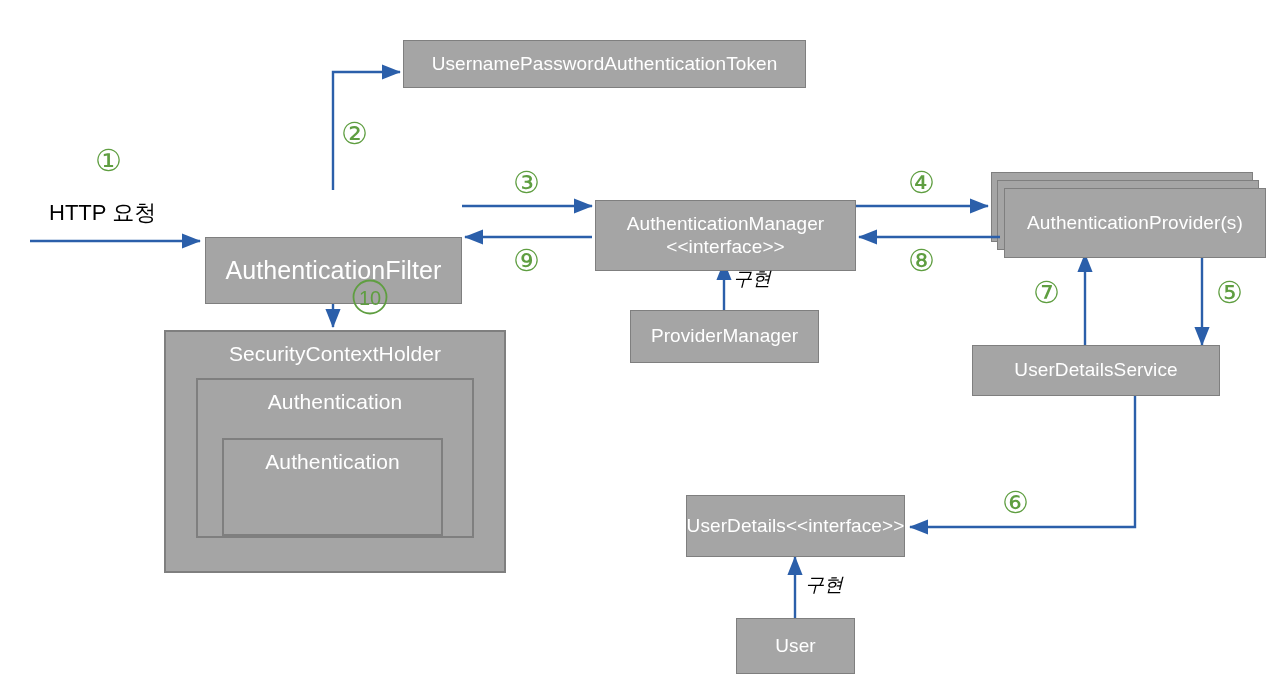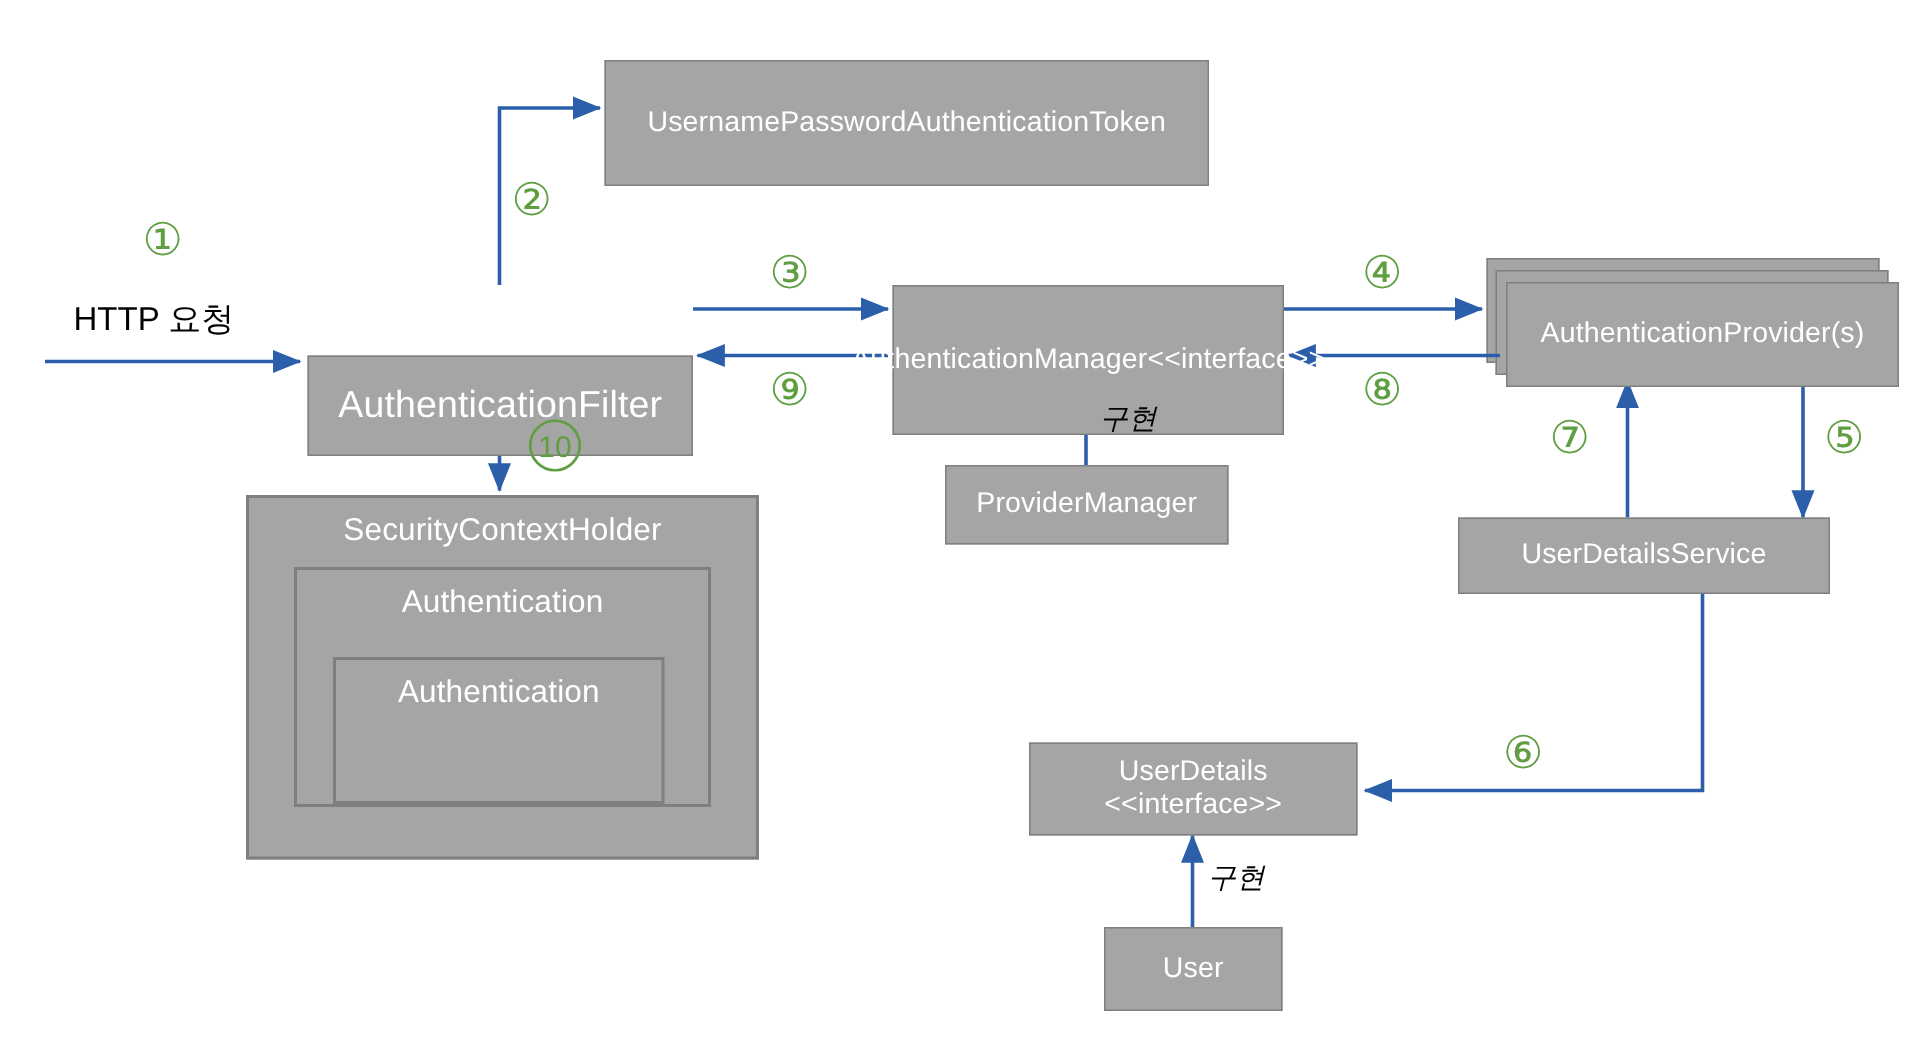--- a/index.html
+++ b/index.html
@@ -119,48 +119,48 @@
       <path d="M1085,345 L1085,254"></path>
 
       <path d="M1135,396 L1135,527 L910,527"></path>
 
       <path d="M795,618 L795,557"></path>
 
       <path d="M333,258 L333,327"></path>
     </g>
   </svg>
 
-  <div class="box" style="left:403px; top:40px; width:403px; height:84px;">
+  <div class="box" style="left:403px; top:40px; width:403px; height:48px;">
     <span>UsernamePasswordAuthenticationToken</span>
   </div>
 
   <div class="box big-label" style="left:205px; top:190px; width:257px; height:67px;">
     <span>AuthenticationFilter</span>
   </div>
 
-  <div class="box" style="left:595px; top:190px; width:261px; height:100px; flex-direction:row;">
+  <div class="box" style="left:595px; top:200px; width:261px; height:71px; flex-direction:column;">
     <span>AuthenticationManager</span>
     <span>&lt;&lt;interface&gt;&gt;</span>
   </div>
 
   <div class="stack-shadow" style="left:991px; top:172px; width:262px; height:70px;"></div>
   <div class="stack-shadow" style="left:997px; top:180px; width:262px; height:70px;"></div>
   <div class="box" style="left:1004px; top:188px; width:262px; height:70px;">
     <span>AuthenticationProvider(s)</span>
   </div>
 
   <div class="box" style="left:630px; top:310px; width:189px; height:53px;">
     <span>ProviderManager</span>
   </div>
 
   <div class="box" style="left:972px; top:345px; width:248px; height:51px;">
     <span>UserDetailsService</span>
   </div>
 
-  <div class="box" style="left:686px; top:495px; width:219px; height:62px; flex-direction:column;">
+  <div class="box" style="left:686px; top:495px; width:219px; height:62px; flex-direction:row;">
     <span>UserDetails</span>
     <span>&lt;&lt;interface&gt;&gt;</span>
   </div>
 
   <div class="box" style="left:736px; top:618px; width:119px; height:56px;">
     <span>User</span>
   </div>
 
   <div class="box nested" style="left:164px; top:330px; width:342px; height:243px; font-size:21px;">
     <span>SecurityContextHolder</span>

